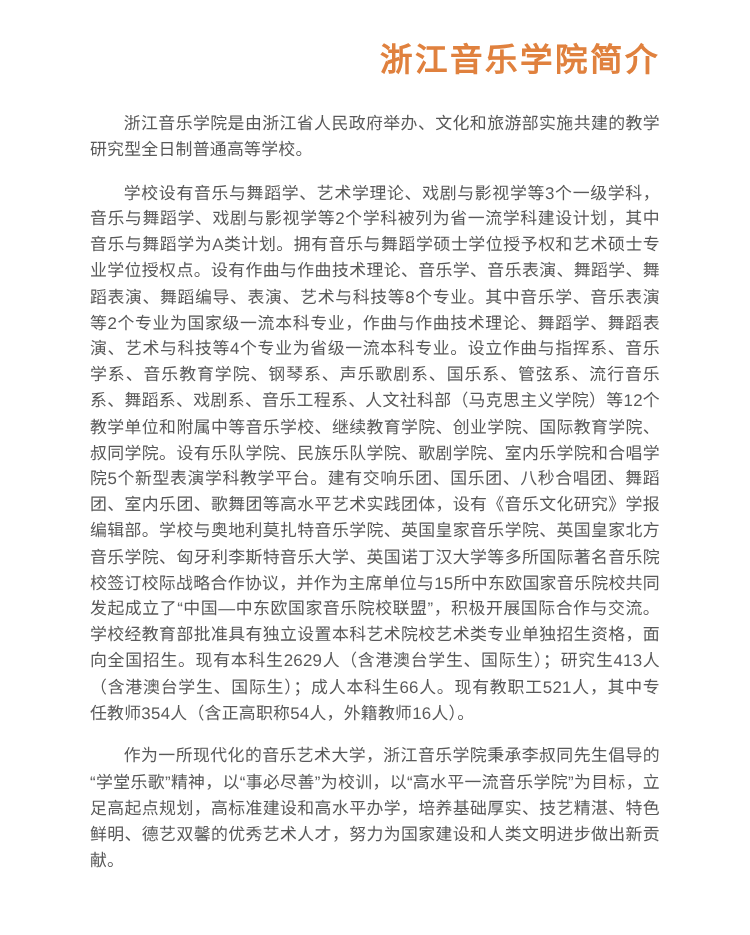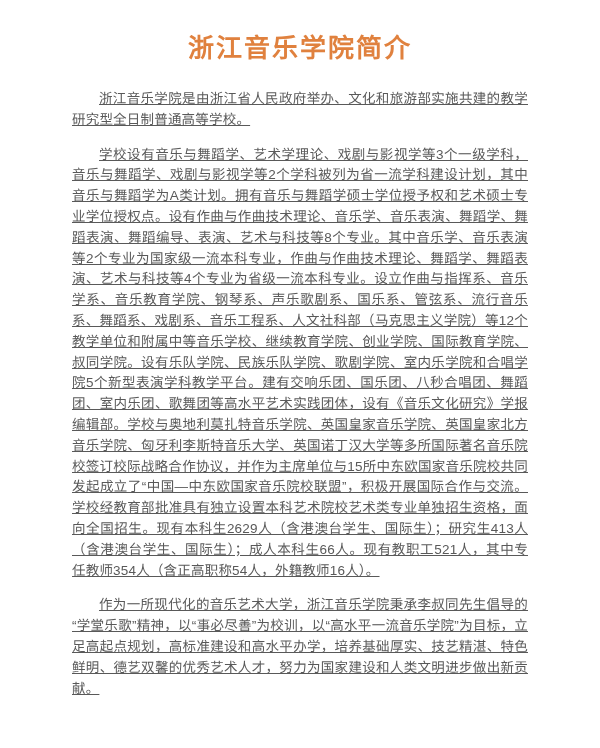--- a/index.html
+++ b/index.html
@@ -15,39 +15,38 @@
   }
   .article {
     box-sizing: border-box;
     width: 600px;
     height: 748px;
     padding: 34px 72px 0 72px;
     background: var(--page-bg, #ffffff);
   }
   .page-title {
     margin: 0 0 25px 0;
-    text-align: center;
+    text-align: right;
     font-family: "Liberation Serif", "DejaVu Serif", serif;
     font-weight: 700;
     font-size: 26px;
     line-height: 30px;
     letter-spacing: 2px;
     color: var(--title-color, #e0813e);
   }
   .body-text p {
     margin: 0 0 14px 0;
     font-size: 13.5px;
     line-height: 20.8px;
     color: var(--text-color, #595959);
     text-align: justify;
     text-justify: inter-ideograph;
     text-indent: 2em;
     letter-spacing: 0.2px;
     word-break: break-all;
-    text-decoration: underline;
   }
 </style>
 </head>
 <body>
 
 <div class="article">
   <h1 class="page-title">浙江音乐学院简介</h1>
 
   <div class="body-text">
     <p>浙江音乐学院是由浙江省人民政府举办、文化和旅游部实施共建的教学研究型全日制普通高等学校。</p>

